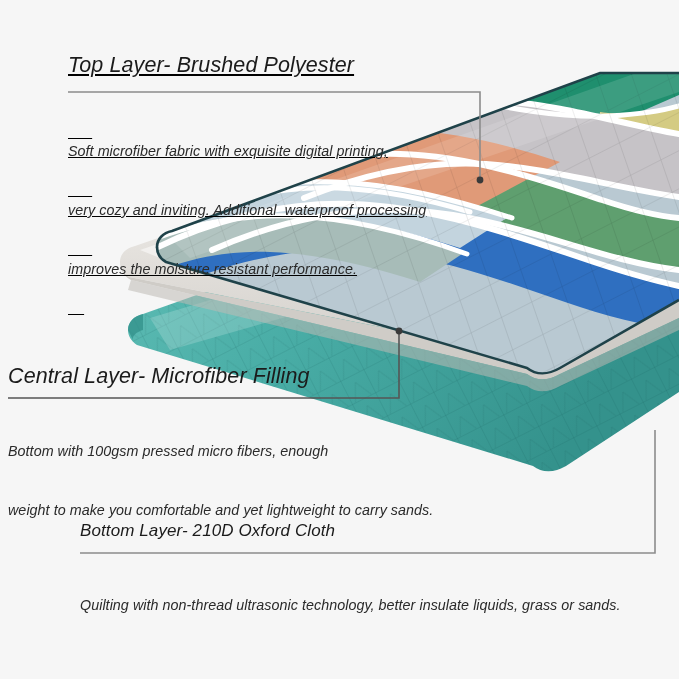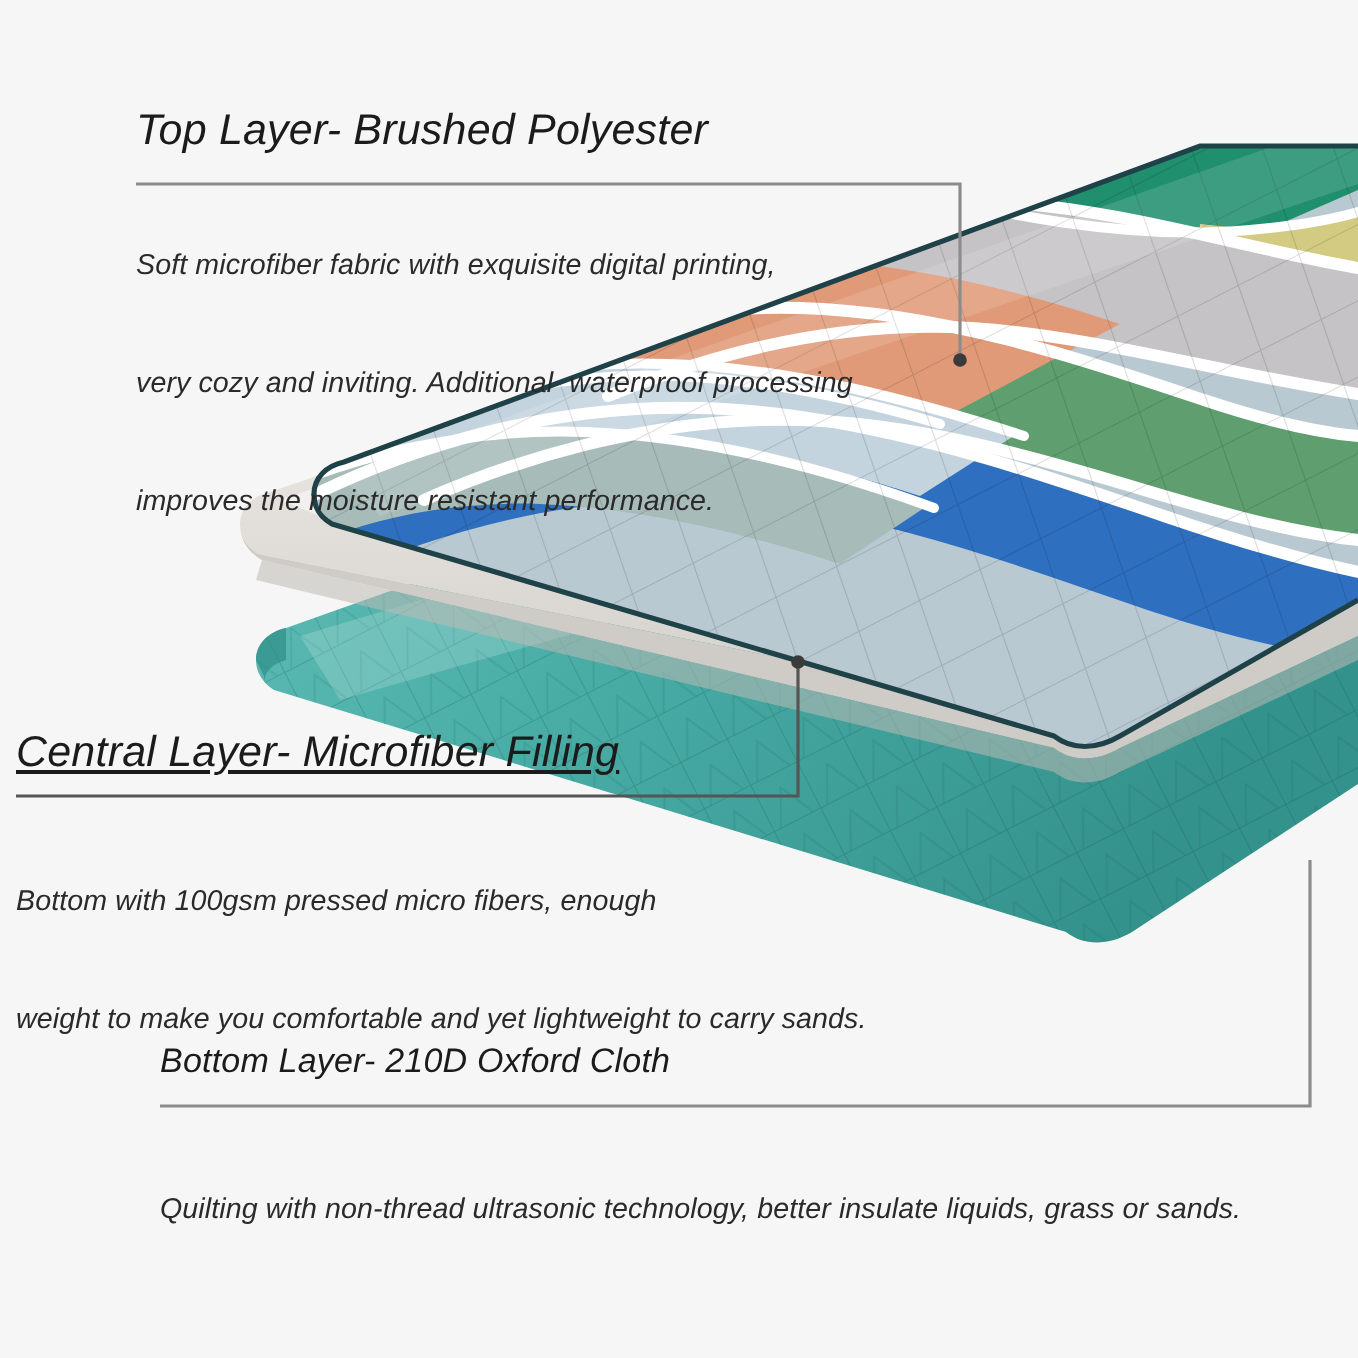--- a/index.html
+++ b/index.html
@@ -38,27 +38,27 @@
   }
   .callout-body {
     font-style: italic;
     font-weight: 400;
     color: #2a2a2a;
     white-space: pre;
     letter-spacing: 0.05px;
   }
 
   
-  #callout-top { left: 68px; top: 52px; }
+  #callout-top { left: 68px; top: 52px; text-decoration: underline; }
   #callout-top .callout-heading { font-size: 21.5px; line-height: 27px; }
-  #callout-top .callout-body { font-size: 14.3px; line-height: 19.6px; margin-top: 6px; }
+  #callout-top .callout-body { font-size: 14.3px; line-height: 19.6px; margin-top: 24px; }
 
   
   #callout-central { left: 8px; top: 363px; }
-  #callout-central .callout-heading { font-size: 21.5px; line-height: 27px; text-decoration: underline; }
+  #callout-central .callout-heading { font-size: 21.5px; line-height: 27px; }
   #callout-central .callout-body { font-size: 14.3px; line-height: 19.6px; margin-top: 13px; }
 
   
   #callout-bottom { left: 80px; top: 517px; }
   #callout-bottom .callout-heading { font-size: 17px; line-height: 27px; }
   #callout-bottom .callout-body { font-size: 14.3px; line-height: 19.6px; margin-top: 13px; }
 
   
   #leader-lines {
     position: absolute;

